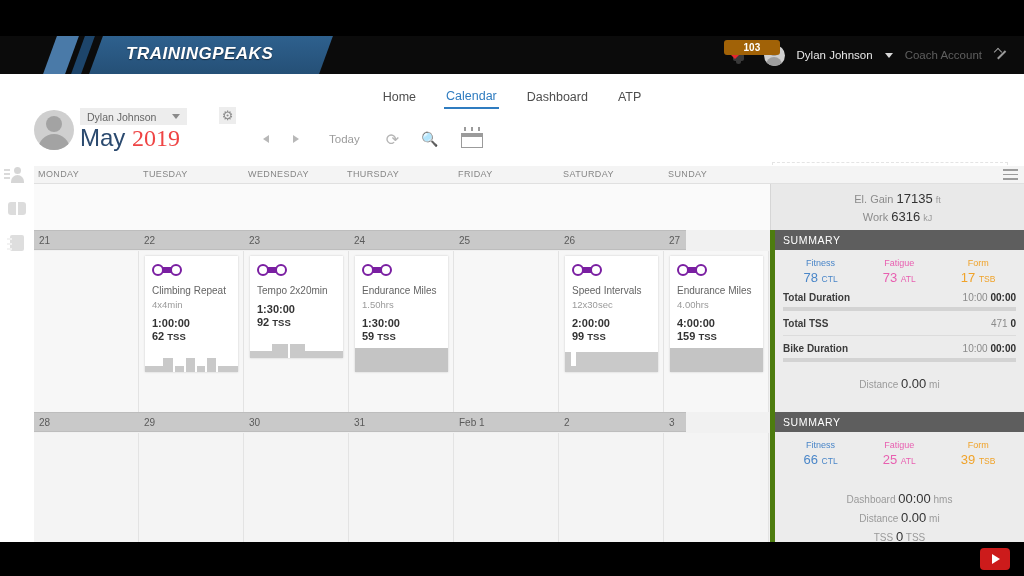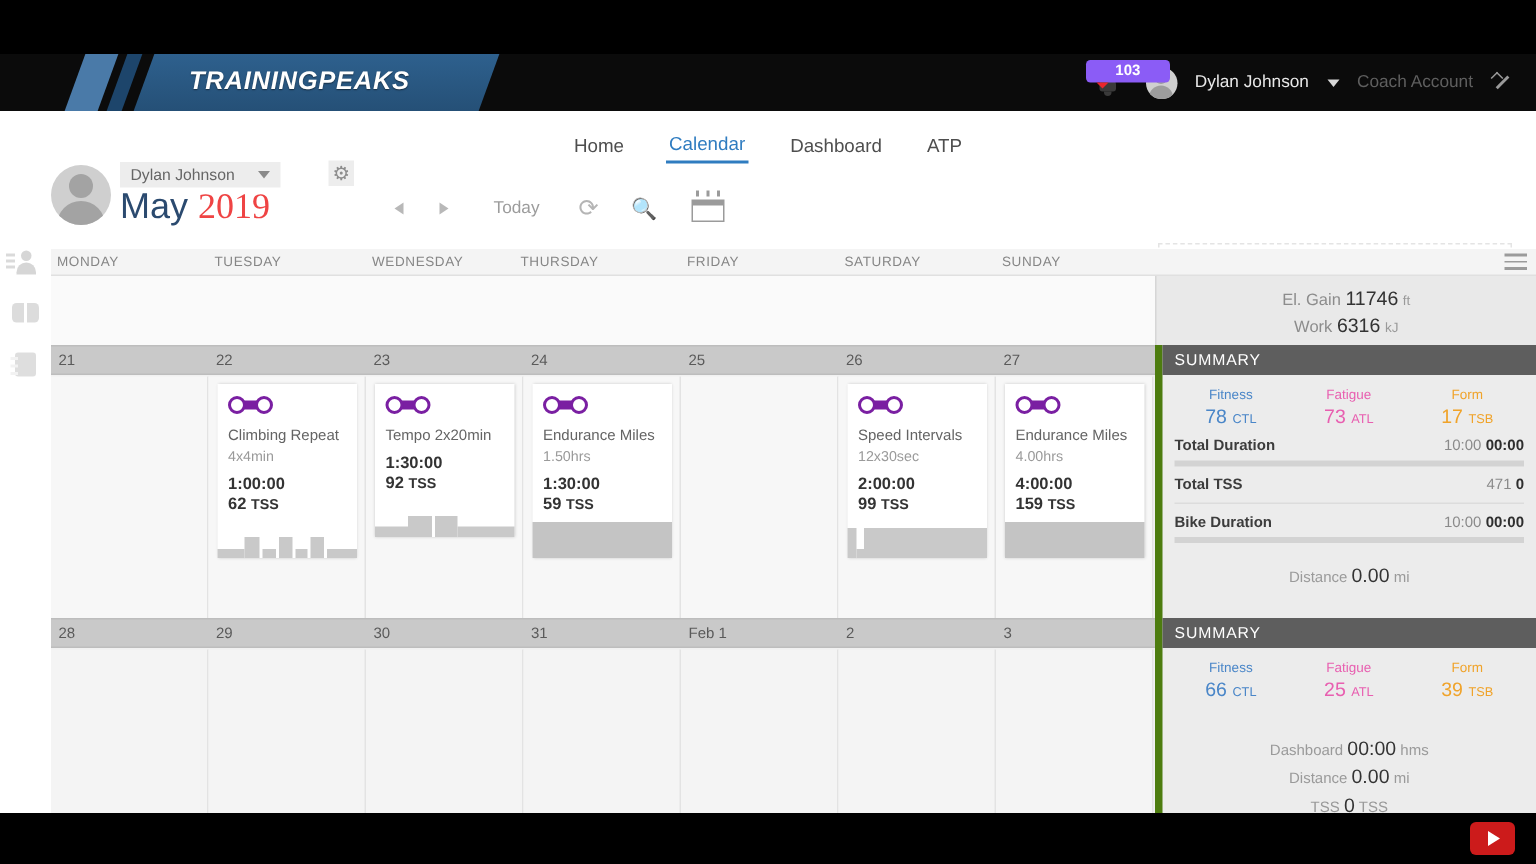--- a/index.html
+++ b/index.html
@@ -42,21 +42,21 @@
 
   .topbar-right { position:absolute; right:14px; top:0; height:38px; display:flex; align-items:center; gap:12px; }
   .bell-wrap { position:relative; width:26px; height:26px; }
   .bell {
     position:absolute; left:7px; top:9px; width:11px; height:10px;
     background:#3a3a3a; border-radius:5px 5px 2px 2px;
   }
   .bell:after{content:"";position:absolute;left:3px;top:10px;width:5px;height:3px;background:#3a3a3a;border-radius:0 0 3px 3px;}
   .badge {
     position:absolute; left:-2px; top:-2px; min-width:22px; height:15px; padding:0 20px;
-    background:#8b5cf6; color:#fff; font-size:10px; font-weight:bold;
+    background:#a16207; color:#fff; font-size:10px; font-weight:bold;
     border-radius:3px; display:flex; align-items:center; justify-content:center; z-index:3;
   }
   .badge:after{content:"";position:absolute;left:7px;bottom:-4px;border-left:4px solid transparent;border-right:4px solid transparent;border-top:4px solid #e8262d;}
   .avatar-sm { width:21px; height:21px; border-radius:50%; background:#cfcfcf; position:relative; overflow:hidden; }
   .avatar-sm:before{content:"";position:absolute;left:6.5px;top:3px;width:8px;height:8px;border-radius:50%;background:#9d9d9d;}
   .avatar-sm:after{content:"";position:absolute;left:2.5px;top:12.5px;width:16px;height:12px;border-radius:8px 8px 0 0;background:#9d9d9d;}
   .user-name { color:#e8e8e8; font-size:11.5px; }
   .caret-down { width:0;height:0;border-left:4px solid transparent;border-right:4px solid transparent;border-top:5px solid #d8d8d8; }
   .coach-acct { color:#5f5f5f; font-size:11.5px; }
   .expand-ico { width:16px; height:16px; position:relative; }
@@ -140,21 +140,21 @@
   .stat-line { font-size:11px; color:#8c8c8c; }
   .stat-line b { color:#333; font-size:13px; font-weight:500; }
   .stat-line .u { font-size:9px; color:#9a9a9a; }
 
   
   .week { position:absolute; left:0; width:990px; }
   .week1 { top:46px; height:182px; }
   .week2 { top:228px; height:130px; }
 
   .date-band {
-    position:absolute; left:0; top:0; width:736px; height:20px;
+    position:absolute; left:0; top:0; width:652px; height:20px;
     background:#c9c9c9; border-top:1px solid #bdbdbd; border-bottom:1px solid #bdbdbd;
   }
   .date-cell { position:absolute; top:4px; font-size:10px; color:#5a5a5a; }
 
   .day-cols { position:absolute; left:0; top:21px; width:736px; bottom:0; }
   .daycol {
     position:absolute; top:0; bottom:0; width:105px; border-right:1px solid #e3e3e3; background:#f6f6f6;
   }
   .week1 .daycol { background:#f7f7f7; }
   .week2 .daycol { background:#f4f4f4; }
@@ -320,21 +320,21 @@
           <span></span>
         </div>
     </div>
 
     <div class="cal-body">
 
       <div class="prev-strip">
         <div class="prev-summary">
           <div class="stat-line">
             <span>El. Gain</span>
-            <b>11746</b>
+            <b>17135</b>
             <span class="u">ft</span>
           </div>
           <div class="stat-line">
             <span>Work</span>
             <b>6316</b>
             <span class="u">kJ</span>
           </div>
         </div>
       </div>
 

